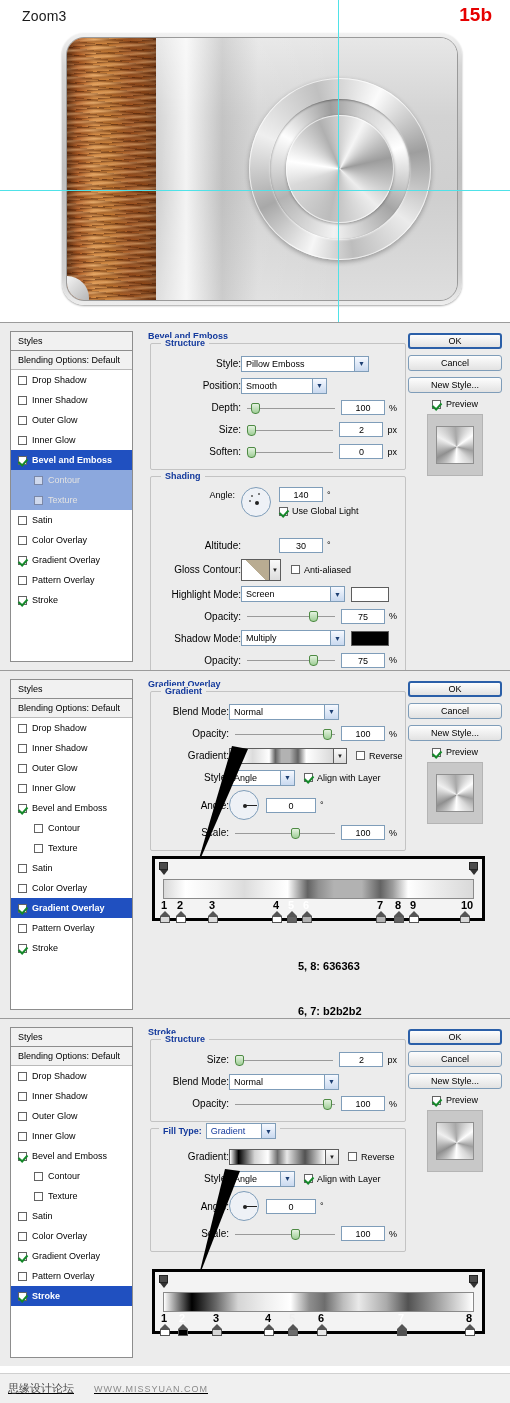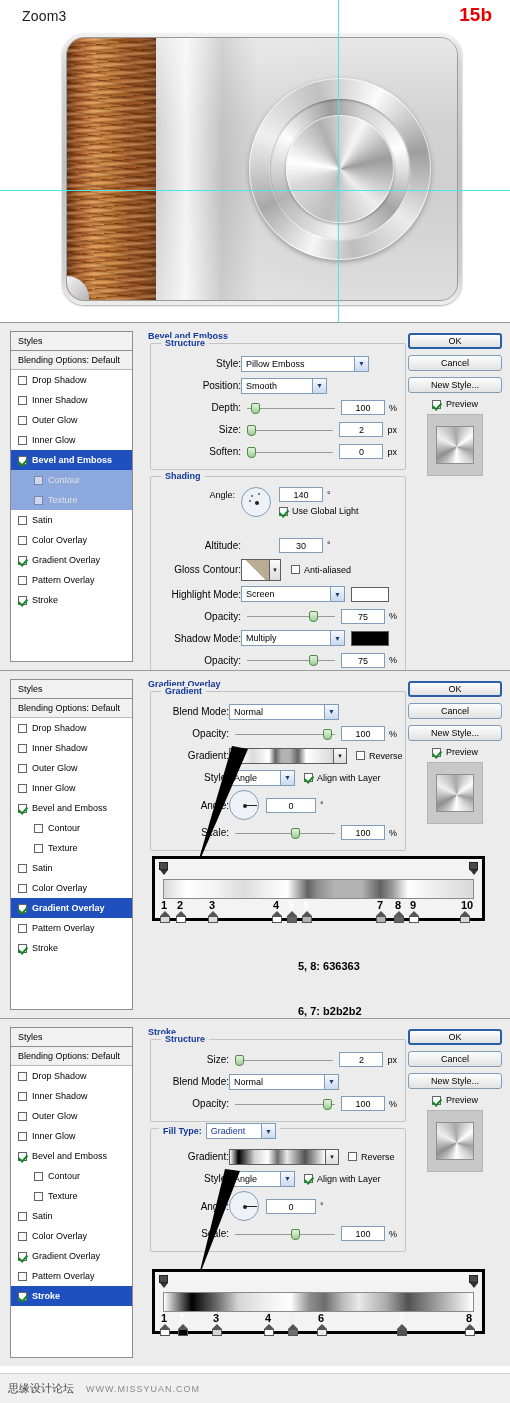--- a/index.html
+++ b/index.html
@@ -227,21 +227,21 @@
     width:0; height:0; margin:0 auto; border-left:5px solid transparent;
     border-right:5px solid transparent; border-bottom:5px solid #555;
   }
   .ge-stop-bot .body { width:10px; height:7px; border:1px solid #555; background:#fff; }
   .ge-legend { position:absolute; font-size:11px; font-weight:bold; white-space:pre; }
   .pointer { position:absolute; }
 
   .footer {
     position:absolute; left:0; bottom:0; width:510px; height:30px;
     background:#f0f0f0; border-top:1px solid #d0d0d0;
-    display:flex; align-items:center; padding-left:8px; gap:12px;
+    display:flex; align-items:center; padding-left:8px; gap:20px;text-decoration:underline;
   }
   .foot-cn { font-size:11px; color:#4a4a4a; }
   .foot-url { font-size:9px; color:#8a8a8a; letter-spacing:1px; }
 </style>
 </head>
 <body>
 
 <div class="page">
 
   <div class="preview-area">

